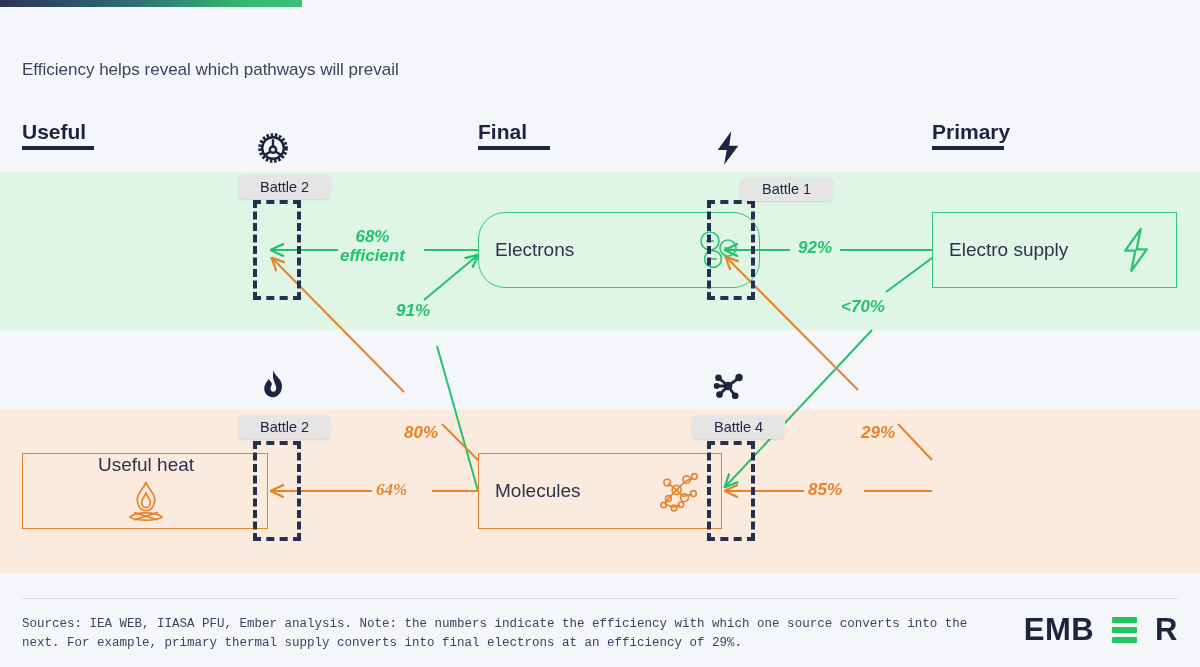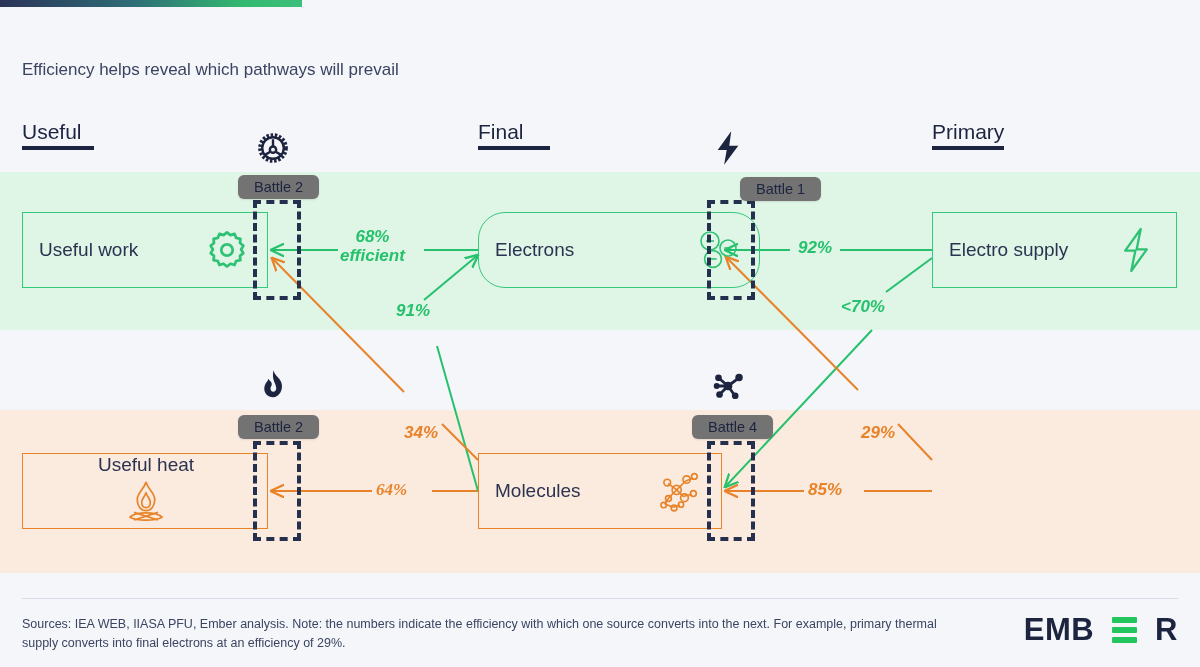--- a/index.html
+++ b/index.html
@@ -33,21 +33,21 @@
     position: absolute; left: 0; top: 172px; width: 1200px; height: 158px;
     background: #dff5e6;
   }
   .band-orange {
     position: absolute; left: 0; top: 410px; width: 1200px; height: 163px;
     background: #fbeade;
   }
 
   
   .colhead {
-    position: absolute; font-size: 21px; color: #1d2440; font-weight: 400;
+    position: absolute; font-size: 21px; color: #1d2440; font-weight: 700;
     padding-bottom: 6px;
   }
   .colhead::after {
     content: ""; position: absolute; left: 0; bottom: 0; width: 72px; height: 4px;
     background: #1d2440;
   }
   #col-useful  { left: 22px;  top: 120px; }
   #col-final   { left: 478px; top: 120px; }
   #col-primary { left: 932px; top: 120px; }
 
@@ -83,22 +83,22 @@
   .battle-frame {
     position: absolute; width: 48px; height: 100px;
     border: 4px dashed #25304f; background: transparent;
   }
   #frame-1 { left: 707px; top: 200px; }
   #frame-2 { left: 253px; top: 200px; }
   #frame-3 { left: 253px; top: 441px; }
   #frame-4 { left: 707px; top: 441px; }
 
   .battle-chip {
-    position: absolute; background: #737373; border-radius: 6px;
-    padding: 4px 16px; font-size: 14.5px; color: #1d2440; font-weight: 500;
+    position: absolute; background: #e5e5e5; border-radius: 6px;
+    padding: 4px 22px; font-size: 14.5px; color: #1d2440; font-weight: 500;
     box-shadow: 0 1px 2px rgba(0,0,0,.10); white-space: nowrap;
   }
   #chip-1 { left: 692px; top: 177px; margin-left: 48px; }
   #chip-2 { left: 238px; top: 175px; }
   #chip-3 { left: 238px; top: 415px; }
   #chip-4 { left: 692px; top: 415px; }
 
   
   .flab {
     position: absolute; font-style: italic; font-weight: bold; font-size: 17px;
@@ -115,21 +115,21 @@
   #lab-64  { left: 376px; top: 480px; font-family: Liberation Serif, serif; }
   #lab-85  { left: 808px; top: 480px; }
 
   
   .foot-rule {
     position: absolute; left: 22px; top: 598px; width: 1156px; height: 1px;
     background: #d8dde8;
   }
   .sources {
     position: absolute; left: 22px; top: 615px; width: 950px;
-    font-size: 12.5px; line-height: 1.55; color: #3b4461;
+    font-size: 12.5px; line-height: 1.55; color: #3b4461; font-family: Liberation Mono, monospace;
   }
   .logo {
     position: absolute; right: 22px; top: 612px;
     display: flex; align-items: center; gap: 16px;
     font-size: 31px; font-weight: bold; letter-spacing: 0.5px; color: #1d2440;
   }
   .logo .gE { display:inline-flex; flex-direction:column; gap:4px; justify-content:center;
               width: 25px; height: 27px; margin: 0 2px; }
   .logo .gE i { display:block; height: 6px; background: #22c55e; border-radius:1px; }
 
@@ -231,31 +231,20 @@
         <circle cx="14" cy="14" r="3.4"></circle>
         <circle cx="22.6" cy="7.4" r="2.9"></circle>
         <circle cx="6.6" cy="7.6" r="2.6"></circle>
         <circle cx="7.4" cy="20.6" r="2.6"></circle>
         <circle cx="19.6" cy="21.6" r="2.6"></circle>
         <circle cx="5.2" cy="14" r="2.3"></circle>
       </g>
     </svg>
   </div>
 
-  <div class="ebox green" id="box-useful-work">
-    <span class="lbl">Useful work</span>
-    <span class="gfx">
-      <svg width="44" height="44" viewBox="0 0 24 24">
-        <g fill="none" stroke="#2fc274" stroke-width="1.5" stroke-linejoin="round">
-          <path d="M12 2.4 l1.9 1.5 2.2-.7 .9 2.2 2.3 .5 -.2 2.3 1.8 1.5 -1.2 2 1.2 2 -1.8 1.5 .2 2.3 -2.3 .5 -.9 2.2 -2.2-.7 -1.9 1.5 -1.9-1.5 -2.2 .7 -.9-2.2 -2.3-.5 .2-2.3 -1.8-1.5 1.2-2 -1.2-2 1.8-1.5 -.2-2.3 2.3-.5 .9-2.2 2.2 .7 Z"></path>
-          <circle cx="12" cy="12" r="3.1"></circle>
-        </g>
-      </svg>
-    </span>
-  </div>
 
   <div class="ebox green" id="box-electrons">
     <span class="lbl">Electrons</span>
     <span class="gfx">
       <svg width="50" height="46" viewBox="0 0 50 46">
         <g fill="none" stroke="#2fc274" stroke-width="1.6">
           <circle cx="16" cy="14" r="9"></circle>
             <path d="M12 14 H20"></path>
           <circle cx="34" cy="21" r="8"></circle>
             <path d="M30.4 21 H37.6"></path>
@@ -322,21 +311,21 @@
   <div class="battle-chip" id="chip-3">Battle 2</div>
   <div class="battle-chip" id="chip-4">Battle 4</div>
 
   <div class="flab g" id="lab-68">
     <div>68%</div>
     <div>efficient</div>
   </div>
   <div class="flab g" id="lab-92">92%</div>
   <div class="flab g" id="lab-91">91%</div>
   <div class="flab g" id="lab-70">&lt;70%</div>
-  <div class="flab o" id="lab-30">34%</div>
+  <div class="flab o" id="lab-30">80%</div>
   <div class="flab o" id="lab-29">29%</div>
   <div class="flab o" id="lab-64">64%</div>
   <div class="flab o" id="lab-85">85%</div>
 
   <div class="foot-rule"></div>
   <div class="sources">Sources: IEA WEB, IIASA PFU, Ember analysis. Note: the numbers indicate the efficiency with which one source converts into the next. For example, primary thermal supply converts into final electrons at an efficiency of 29%.</div>
   <div class="logo">
     <span>EMB</span>
     <span class="gE">
         <i></i>

